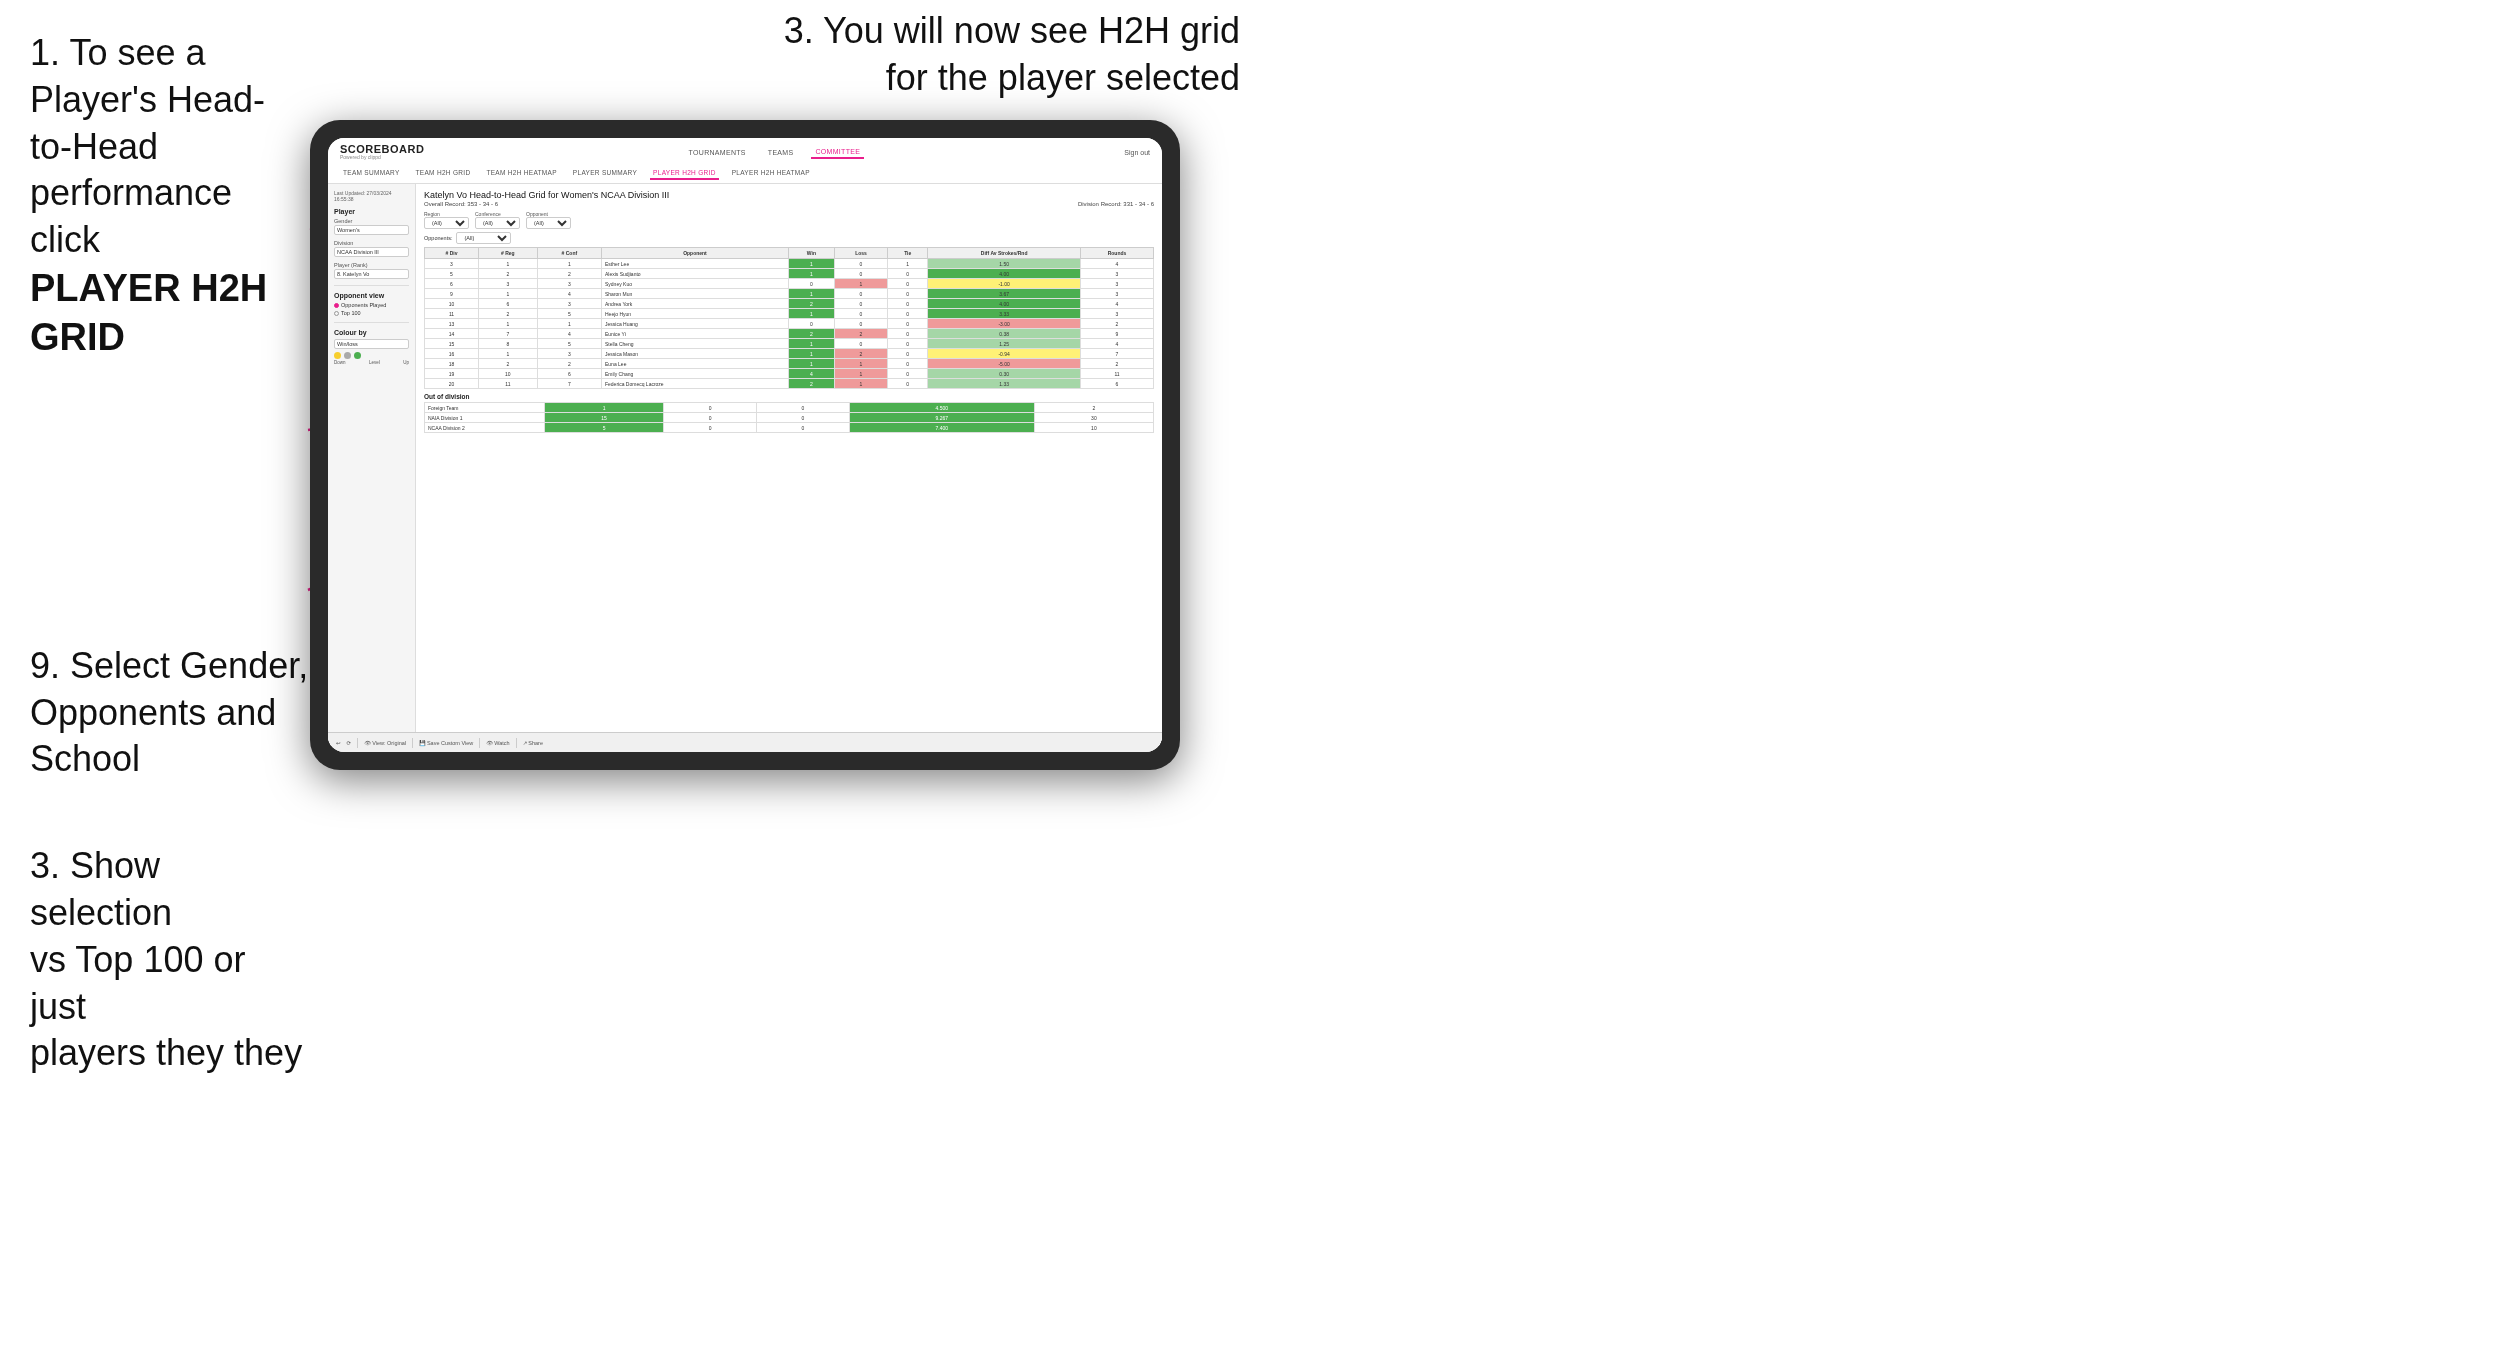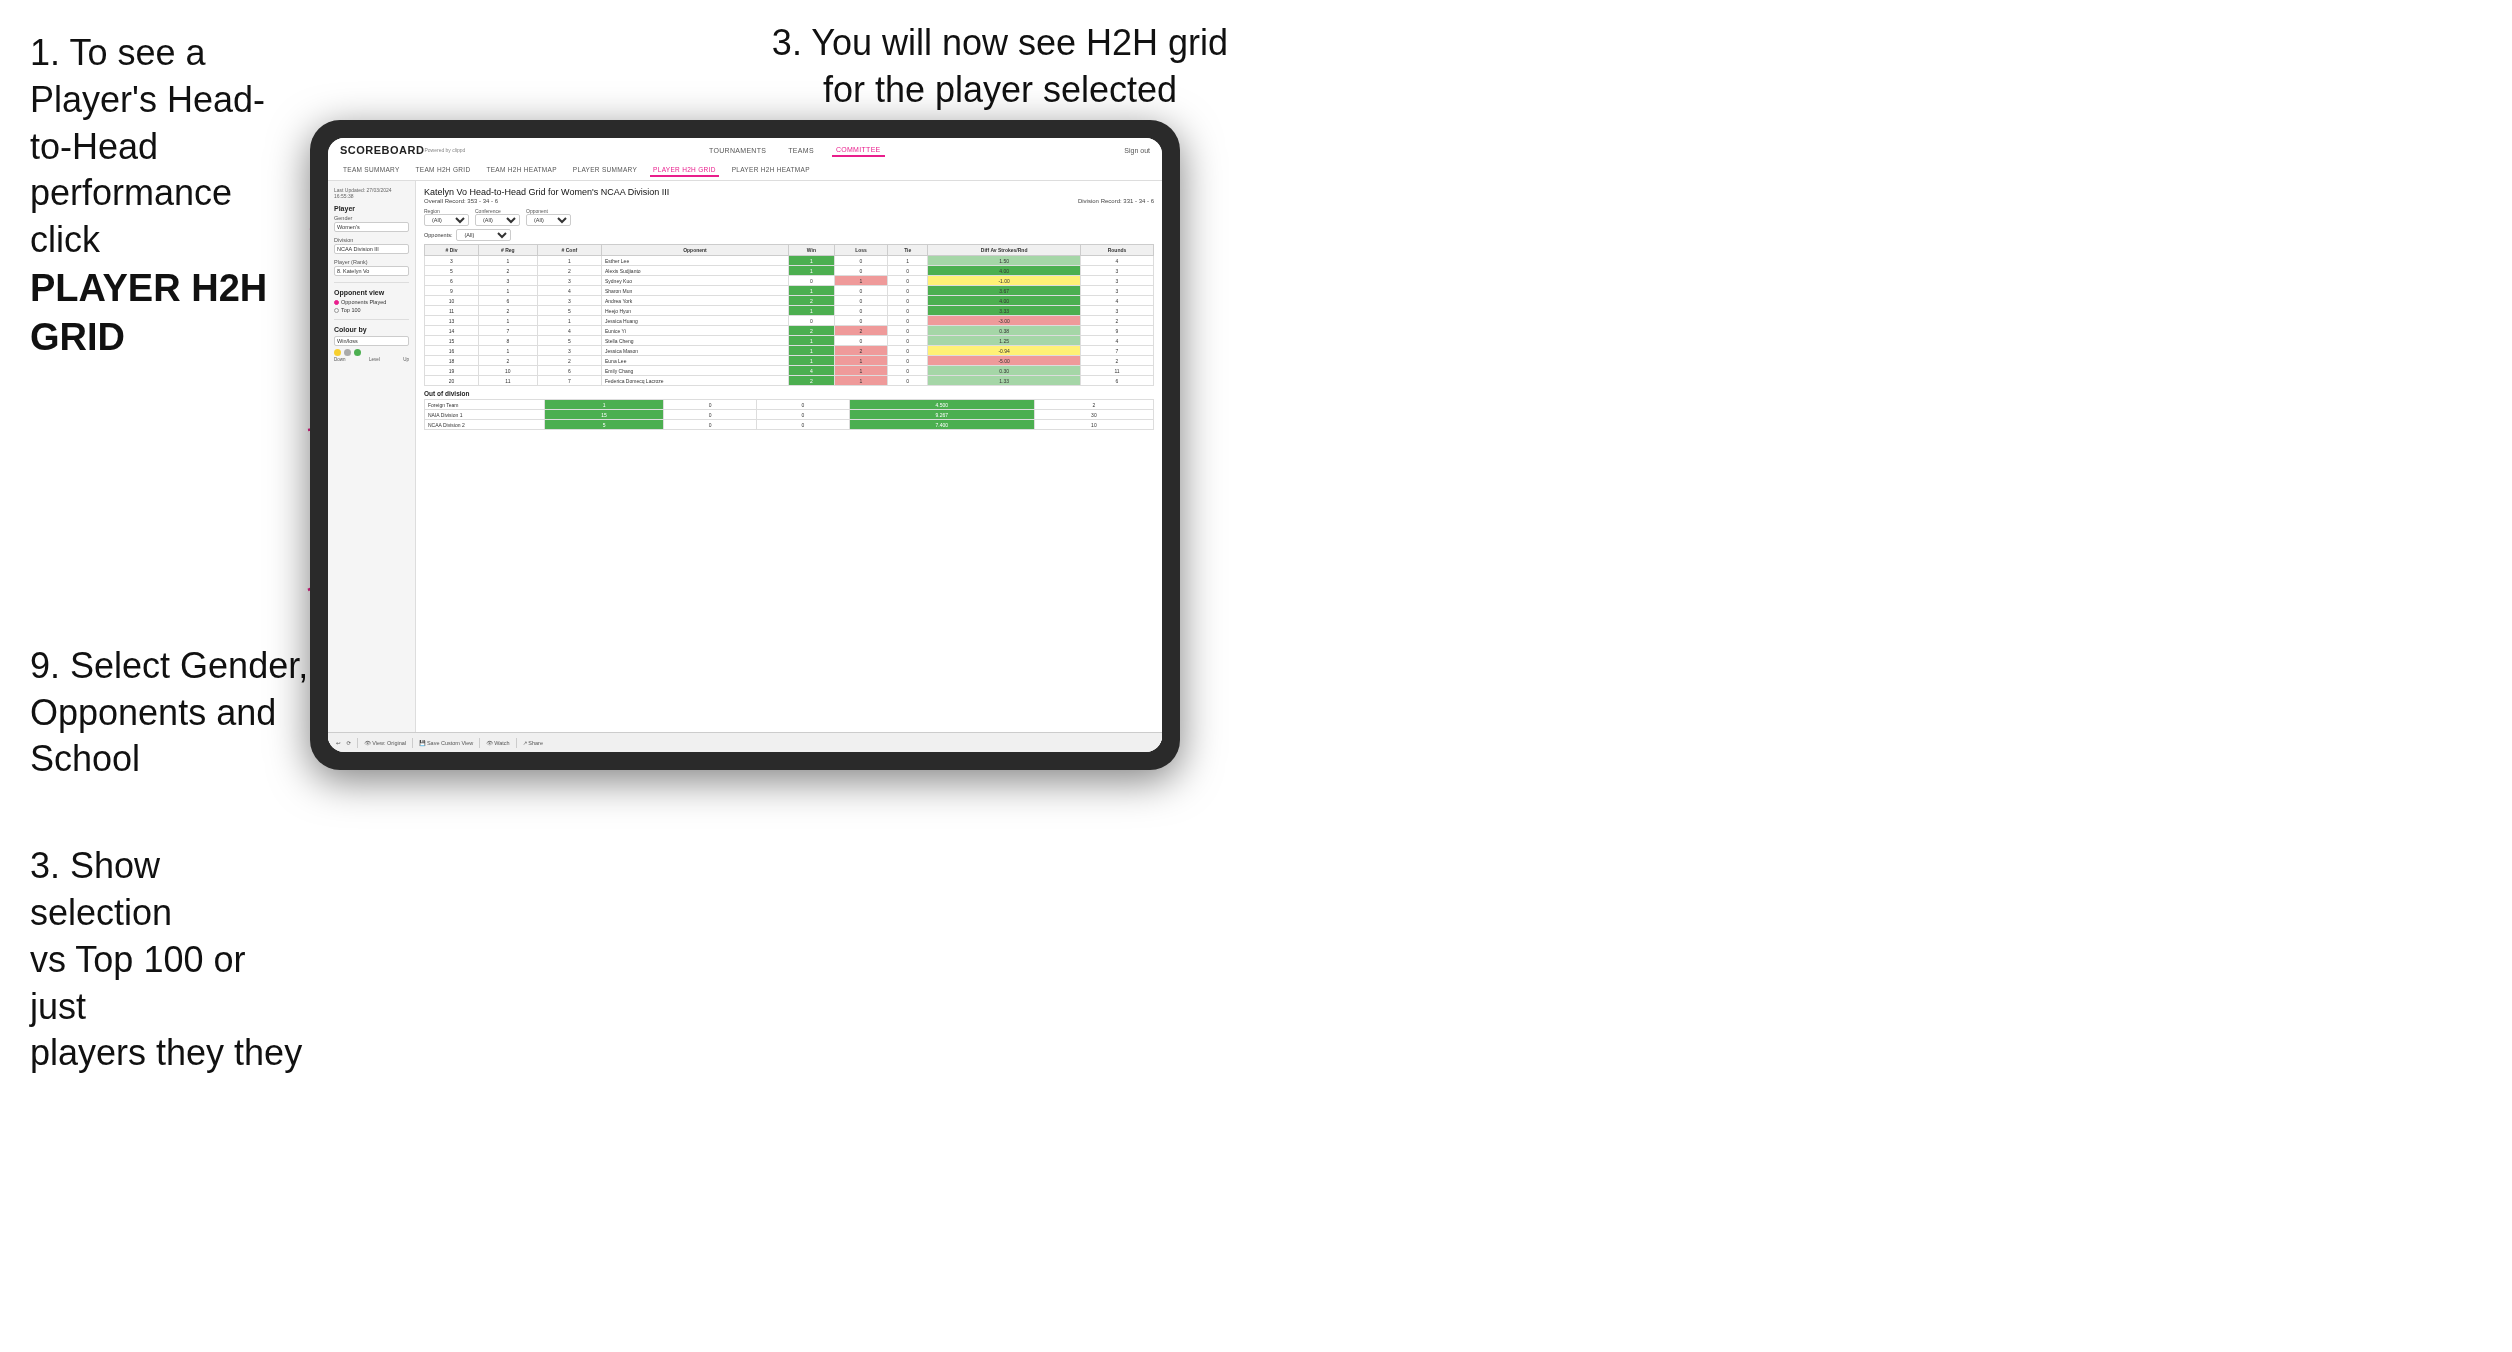--- a/index.html
+++ b/index.html
@@ -31,24 +31,24 @@
       color: #111;
     }
 
     .instruction-block p strong {
       font-size: 38px;
     }
 
     
     .top-right-instruction {
       position: absolute;
-      top: 20px;
+      top: 8px;
       left: 760px;
       width: 480px;
-      text-align: center;
+      text-align: right;
     }
 
     .top-right-instruction p {
       font-size: 36px;
       line-height: 1.3;
       color: #111;
     }
 
     
     .tablet {
@@ -81,23 +81,22 @@
 
     .app-navbar-top {
       display: flex;
       align-items: center;
       justify-content: space-between;
       padding-bottom: 4px;
     }
 
     .scoreboard-logo {
       display: flex;
-      flex-direction: row;
+      flex-direction: column;
       line-height: 1;
-      align-items: center;
     }
 
     .scoreboard-logo .logo-main {
       font-size: 11px;
       font-weight: 900;
       letter-spacing: 0.5px;
       color: #222;
     }
 
     .scoreboard-logo .logo-sub {

